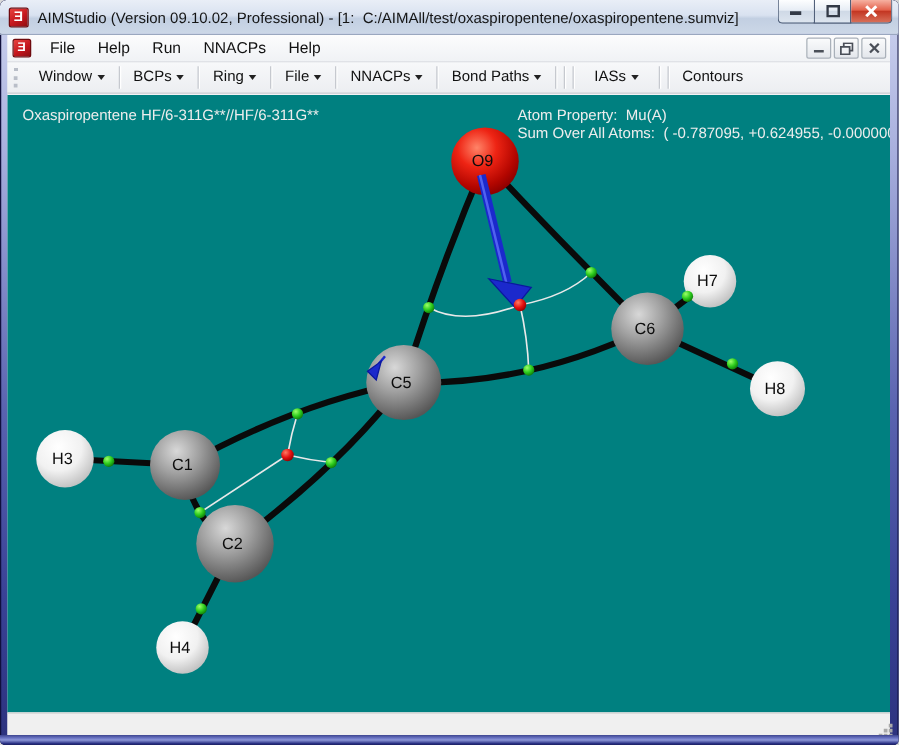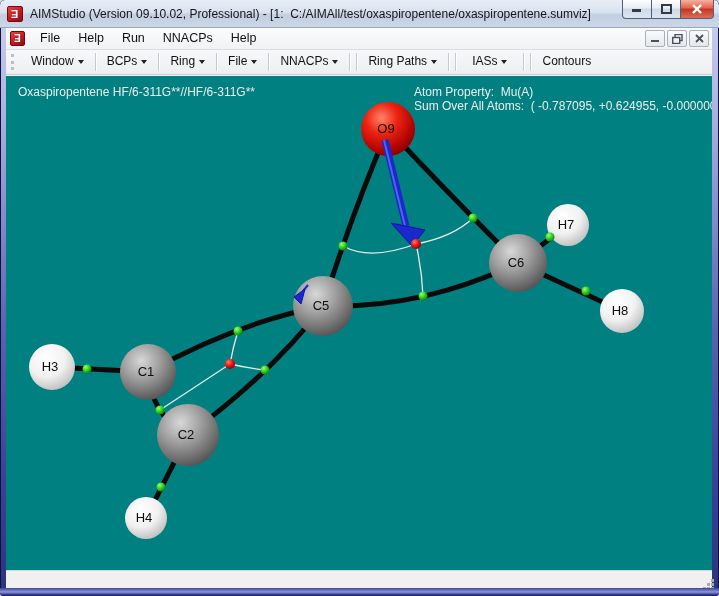--- a/index.html
+++ b/index.html
@@ -137,25 +137,25 @@
       <div class="tbtn">
           <span>File</span>
           <span class="dd"></span>
         </div>
       <div class="tsep"></div>
       <div class="tbtn">
           <span>NNACPs</span>
           <span class="dd"></span>
         </div>
       <div class="tsep"></div>
-      <div class="tsep"></div>
-      <div class="tbtn">
-          <span>Ring Paths</span>
-          <span class="dd"></span>
-        </div>
+      <div class="tbtn">
+          <span>Bond Paths</span>
+          <span class="dd"></span>
+        </div>
+      <div class="tsep"></div>
       <div class="tsep"></div>
       <div class="tsep"></div>
       <div class="tbtn wide">
           <span>IASs</span>
           <span class="dd"></span>
         </div>
       <div class="tsep"></div>
       <div class="tsep"></div>
       <div class="tbtn">
           <span>Contours</span>

